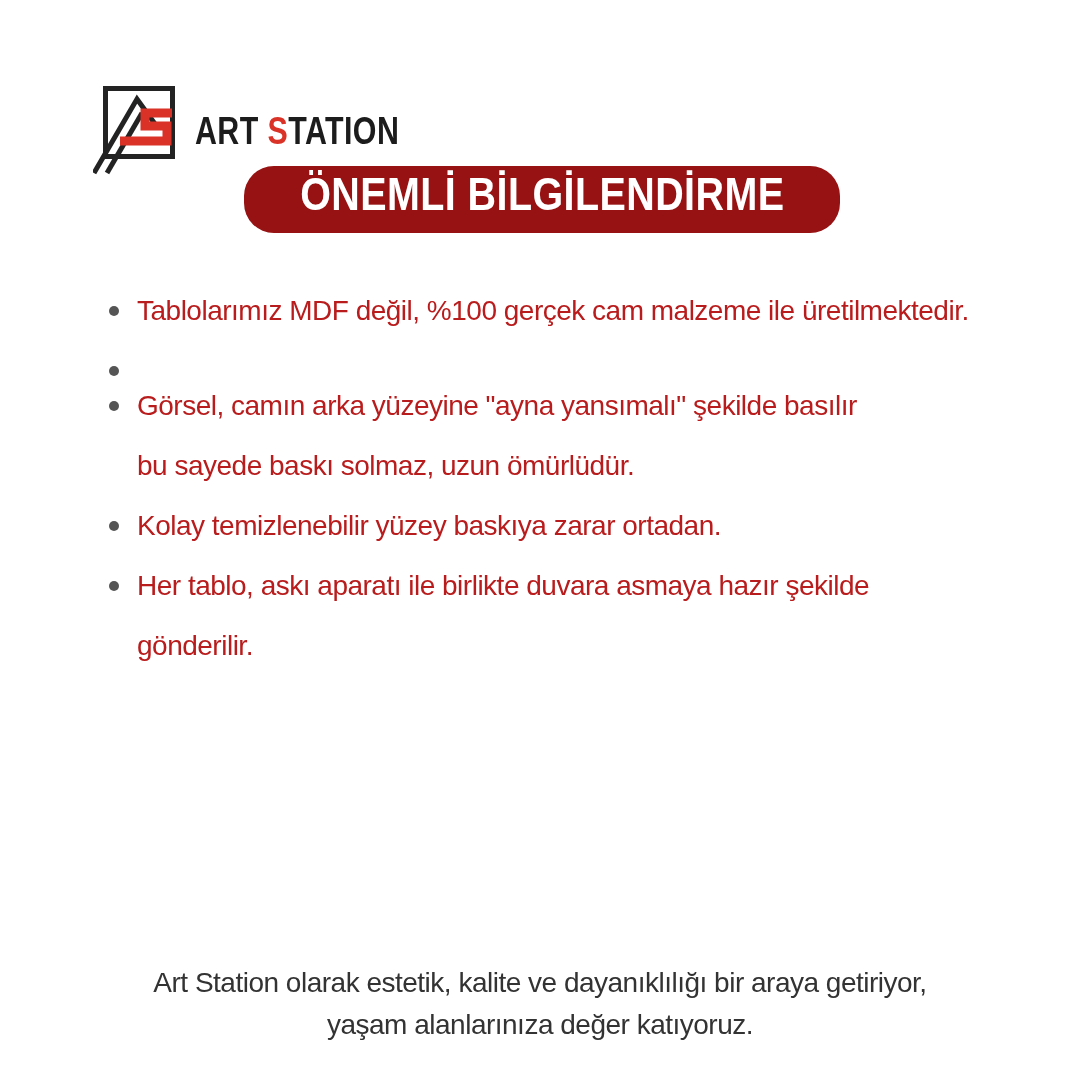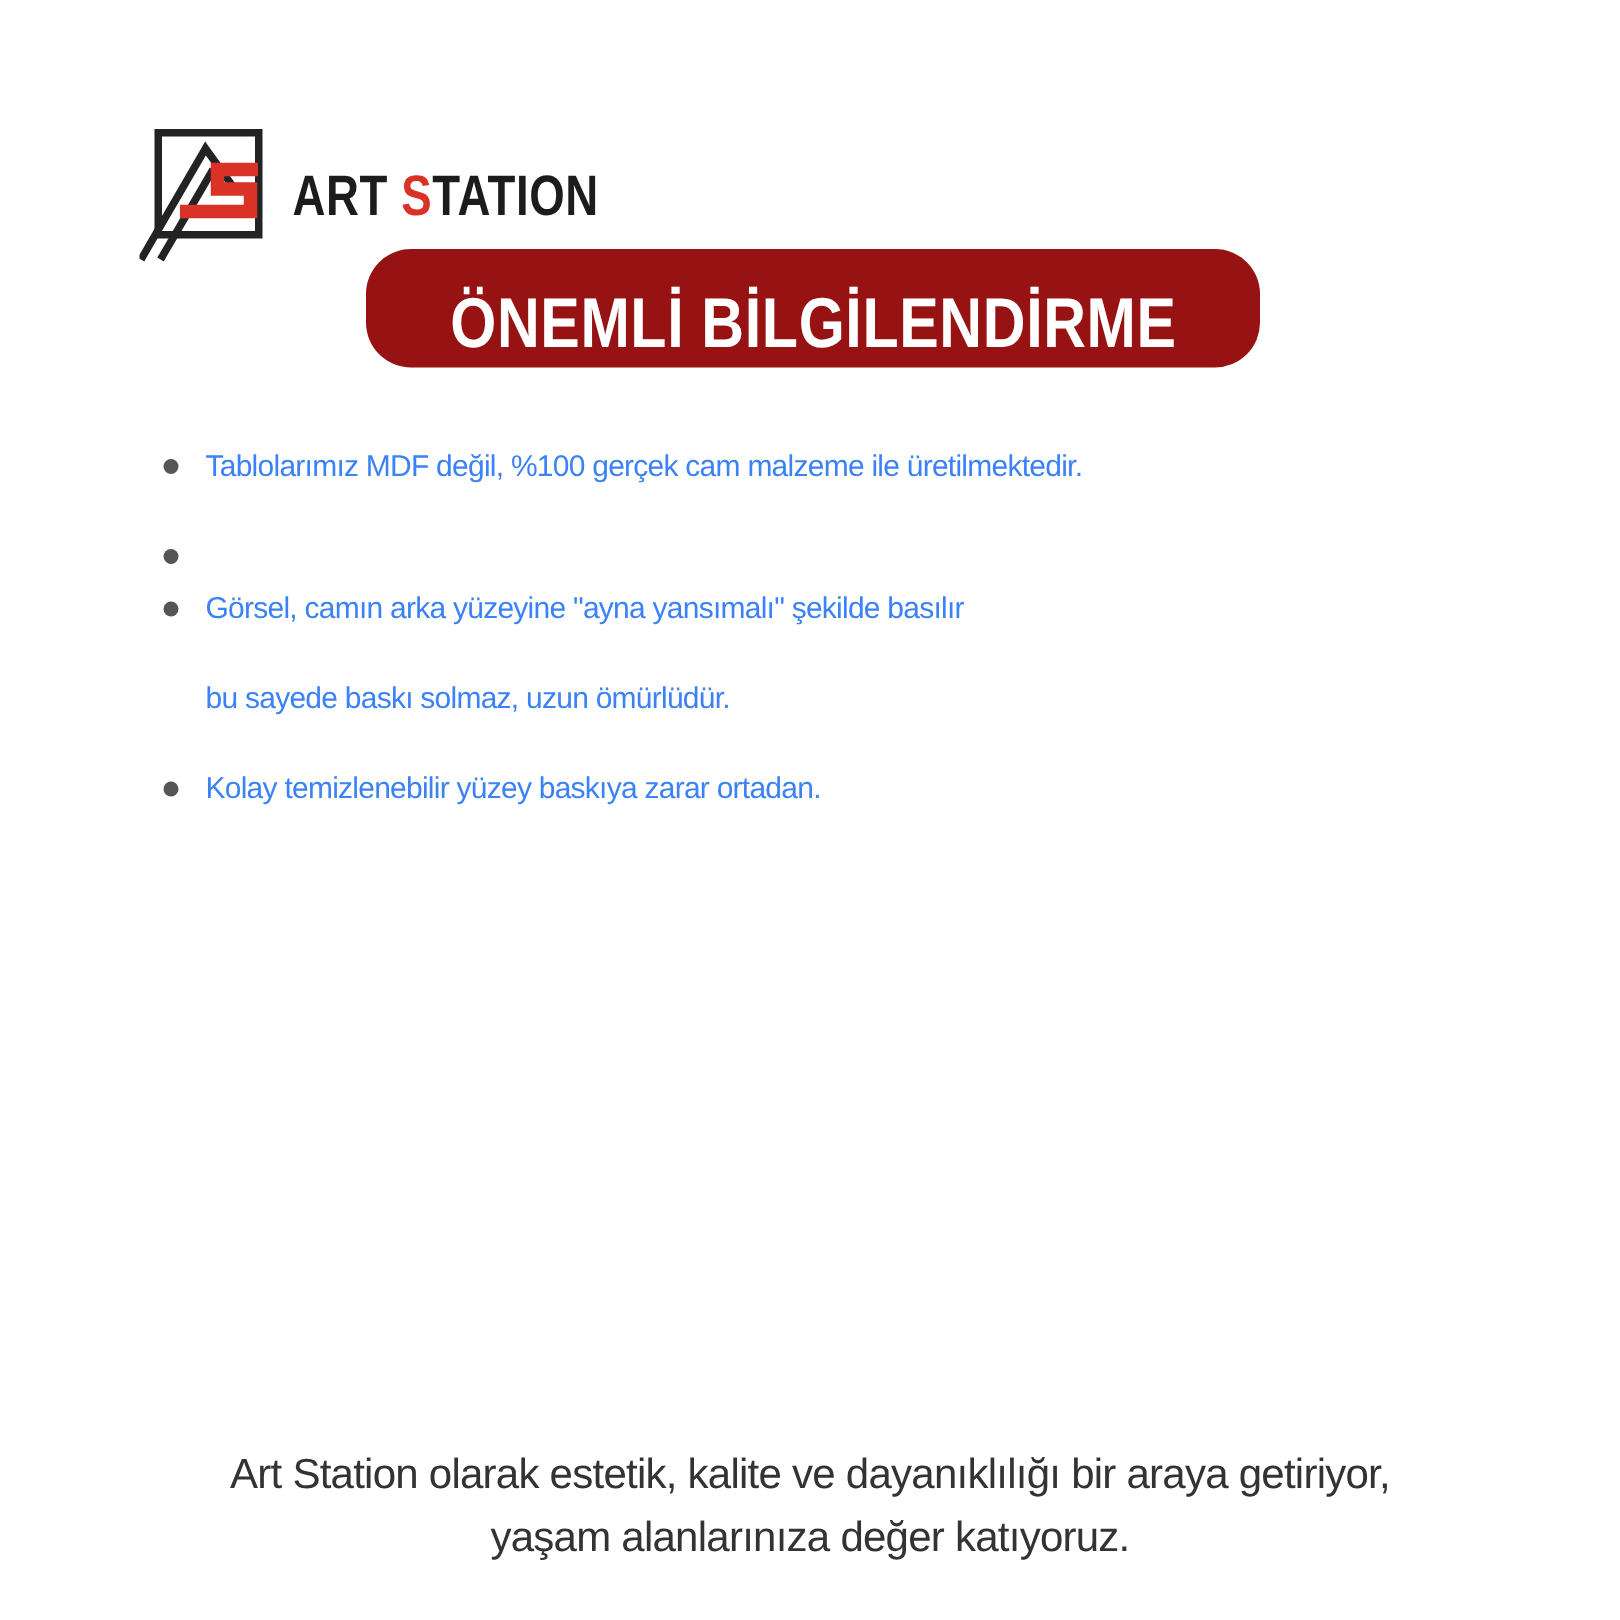--- a/index.html
+++ b/index.html
@@ -30,25 +30,25 @@
     transform: scaleX(0.8);
     transform-origin: left center;
     white-space: nowrap;
   }
   .brand-text .accent { color: #da3226; }
 
   
   .banner {
     position: absolute;
     left: 244px; top: 166px;
-    width: 596px; height: 79px;
+    width: 596px; height: 67px;
     background: #971212;
     border-radius: 30px;
     display: flex;
-    align-items: flex-end;
+    align-items: flex-start;
     justify-content: center;
   }
   .banner-title {
     color: #ffffff;
     font-size: 47px;
     font-weight: 700;
     letter-spacing: 0.5px;
     transform: scaleX(0.84);
     transform-origin: center;
     white-space: nowrap;
@@ -69,24 +69,24 @@
   }
   .bullet-dot {
     flex: 0 0 10px;
     width: 10px; height: 10px;
     border-radius: 50%;
     background: #555555;
     margin-top: 25px;
     margin-right: 18px;
   }
   .bullet-text {
-    font-size: 20px;
+    font-size: 28px;
     line-height: 60px;
     letter-spacing: -0.5px;
-    color: #3b82f6;
+    color: #b91c1c;
     white-space: pre-line;
   }
 
   
   .footer {
     position: absolute;
     left: 0; top: 962px;
     width: 1080px;
     text-align: center;
   }
@@ -130,20 +130,25 @@
     </div>
     <div class="bullet-item">
       <span class="bullet-dot"></span>
       <span class="bullet-text">Görsel, camın arka yüzeyine "ayna yansımalı" şekilde basılır
 bu sayede baskı solmaz, uzun ömürlüdür.</span>
     </div>
     <div class="bullet-item">
       <span class="bullet-dot"></span>
       <span class="bullet-text">Kolay temizlenebilir yüzey baskıya zarar ortadan.</span>
     </div>
+    <div class="bullet-item">
+      <span class="bullet-dot"></span>
+      <span class="bullet-text">Her tablo, askı aparatı ile birlikte duvara asmaya hazır şekilde
+gönderilir.</span>
+    </div>
   </div>
 
   <div class="footer">
     <div class="footer-text">Art Station olarak estetik, kalite ve dayanıklılığı bir araya getiriyor,
 yaşam alanlarınıza değer katıyoruz.</div>
   </div>
 
 </div>
 
 </body></html>

